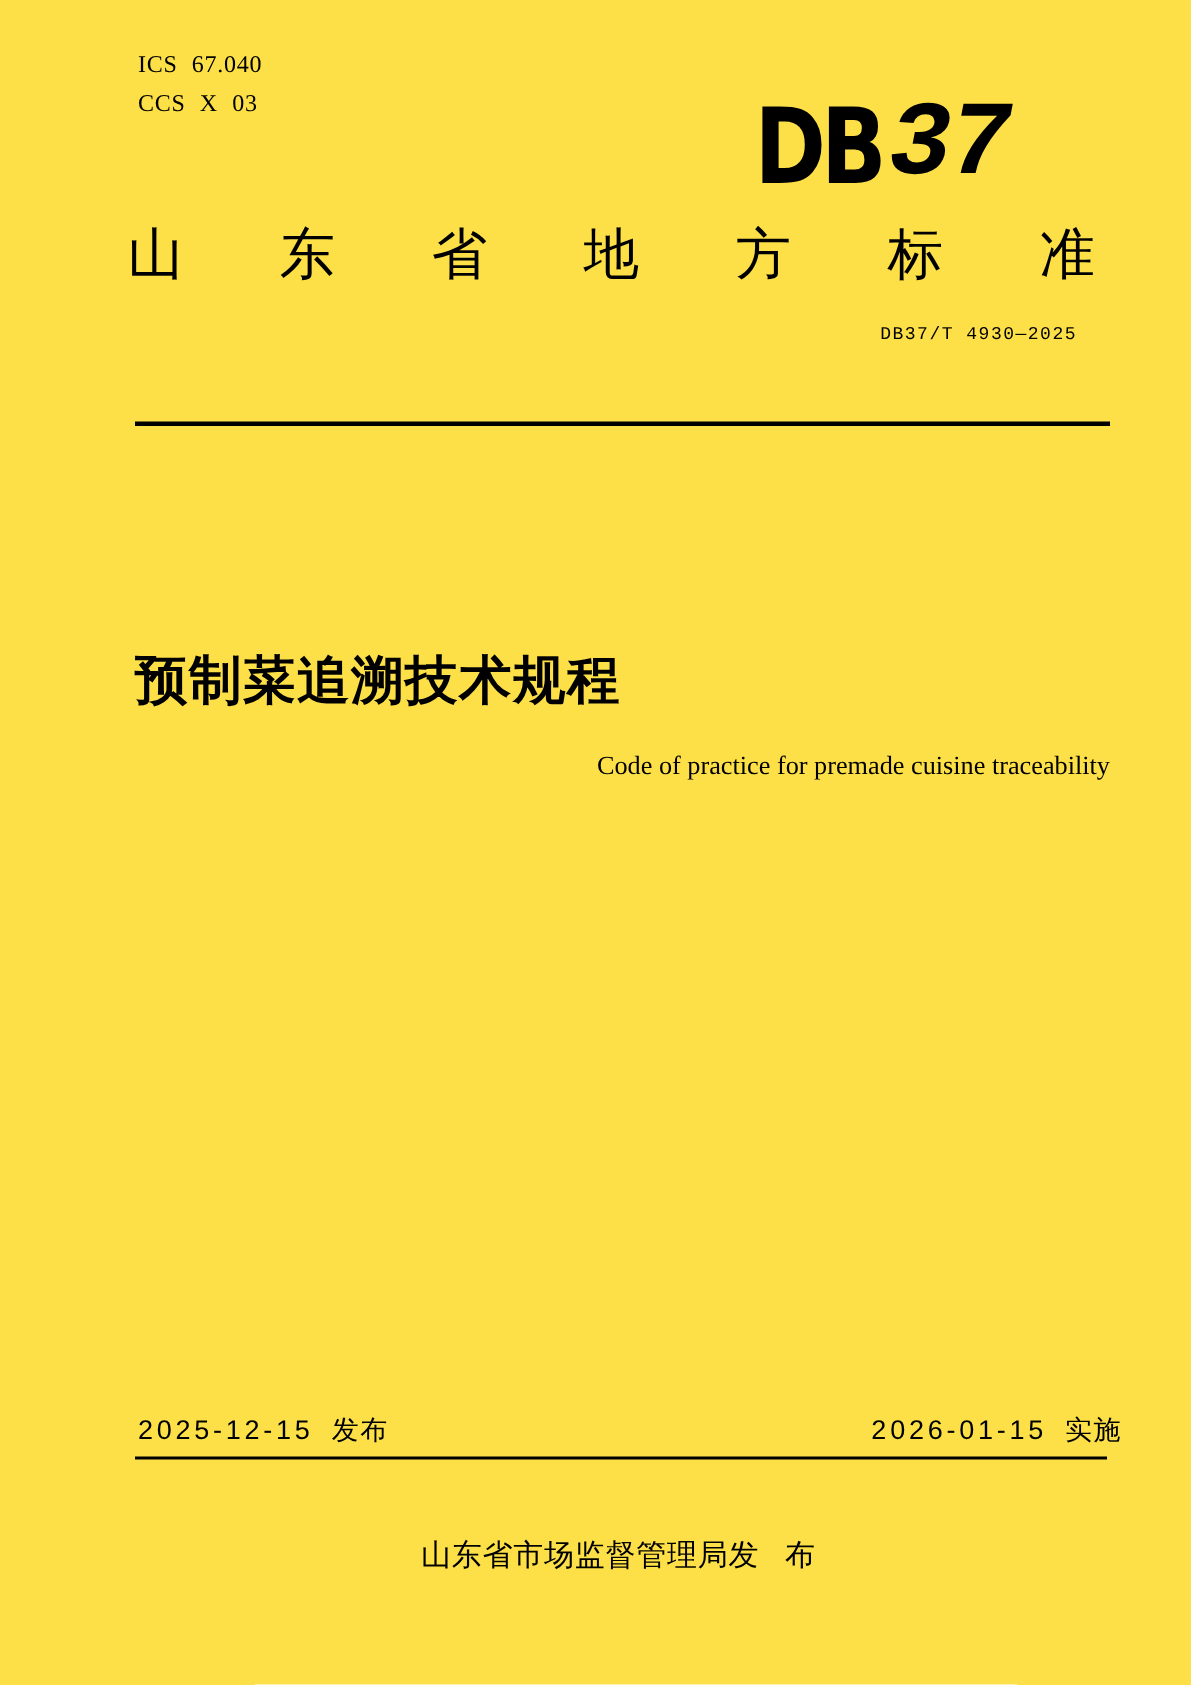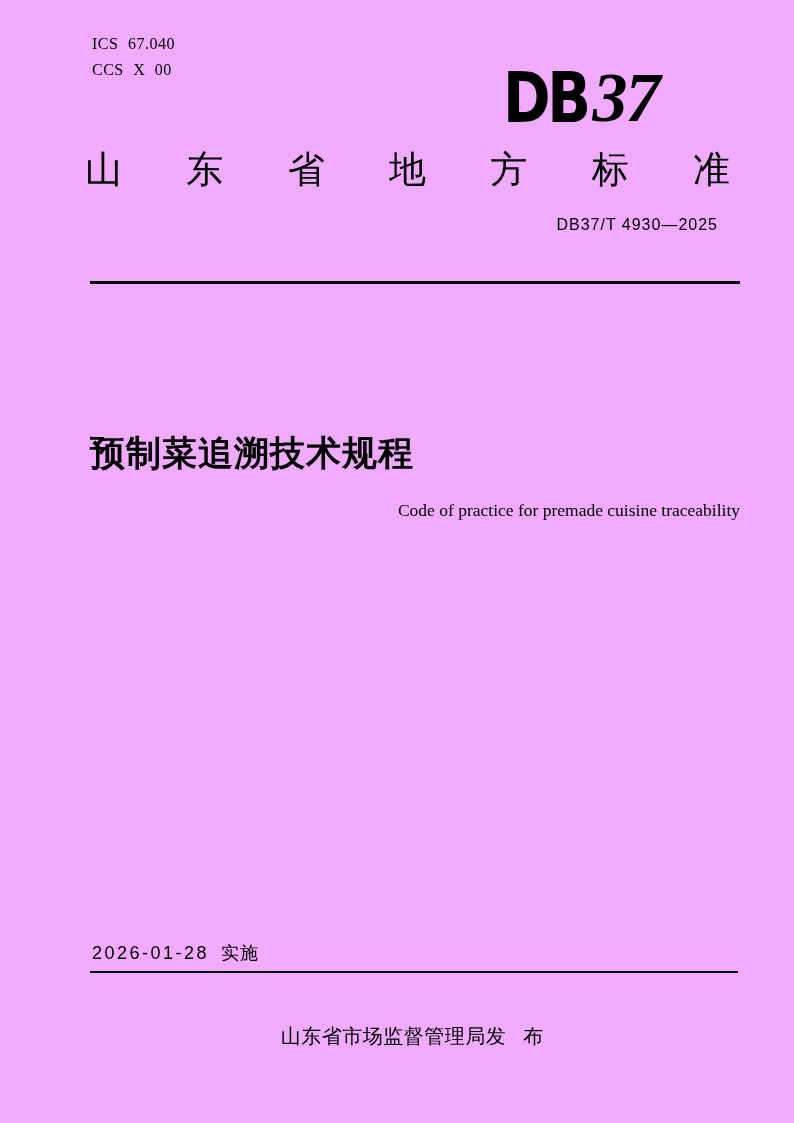--- a/index.html
+++ b/index.html
@@ -4,21 +4,21 @@
 <style>
   html, body {
     margin: 0;
     padding: 0;
     background: #ffffff;
   }
   .page {
     position: relative;
     width: 794px;
     height: 1123px;
-    background: #f0abfc;
+    background: #fde047;
     overflow: hidden;
     font-family: "Liberation Sans", sans-serif;
     color: #000000;
   }
 
   
   .ics-block {
     position: absolute;
     left: 92px;
     top: 31px;
@@ -45,21 +45,21 @@
     font-weight: 900;
     font-size: 70px;
     line-height: 56px;
     letter-spacing: -4px;
     transform: scaleX(0.82);
     transform-origin: left bottom;
     margin-right: -14px;
   }
   .logo-num {
     display: inline-block;
-    font-family: Liberation Serif, serif;
+    font-family: Liberation Mono, monospace;
     font-weight: bold;
     font-style: italic;
     font-size: 70px;
     line-height: 56px;
     letter-spacing: -2px;
   }
 
   
   .std-name {
     position: absolute;
@@ -71,22 +71,22 @@
     font-size: 37px;
     line-height: 40px;
     font-weight: 400;
   }
 
   
   .doc-number {
     position: absolute;
     right: 76px;
     top: 216px;
-    font-family: Liberation Sans, sans-serif;
-    font-size: 16px;
+    font-family: Liberation Mono, monospace;
+    font-size: 12px;
     letter-spacing: 1px;
     white-space: nowrap;
   }
 
   .rule {
     position: absolute;
     background: #000000;
   }
   .rule-top {
     left: 90px;
@@ -160,21 +160,21 @@
     letter-spacing: 6px;
   }
 </style>
 </head>
 <body>
 
 <div class="page">
 
   <div class="ics-block">
     <div>ICS 67.040</div>
-    <div>CCS X 00</div>
+    <div>CCS X 03</div>
   </div>
 
   <div class="logo">
     <span class="logo-db">DB</span>
     <span class="logo-num">37</span>
   </div>
 
   <div class="std-name">
     <span>山</span>
     <span>东</span>
@@ -187,21 +187,25 @@
 
   <div class="doc-number">DB37/T 4930—2025</div>
 
   <div class="rule rule-top"></div>
 
   <div class="title-cn">预制菜追溯技术规程</div>
   <div class="title-en">Code of practice for premade cuisine traceability</div>
 
   <div class="dates-row">
     <div>
-      <span class="date-value">2026-01-28</span>
+      <span class="date-value">2025-12-15</span>
+      <span class="date-label">发布</span>
+    </div>
+    <div>
+      <span class="date-value">2026-01-15</span>
       <span class="date-label">实施</span>
     </div>
   </div>
 
   <div class="rule rule-bottom"></div>
 
   <div class="publisher-row">
     <span class="publisher-name">山东省市场监督管理局</span>
     <span class="publish-action">发 布</span>
   </div>

